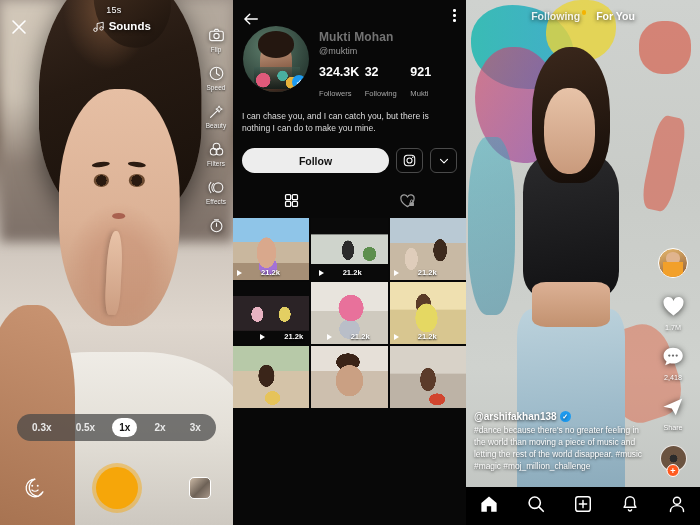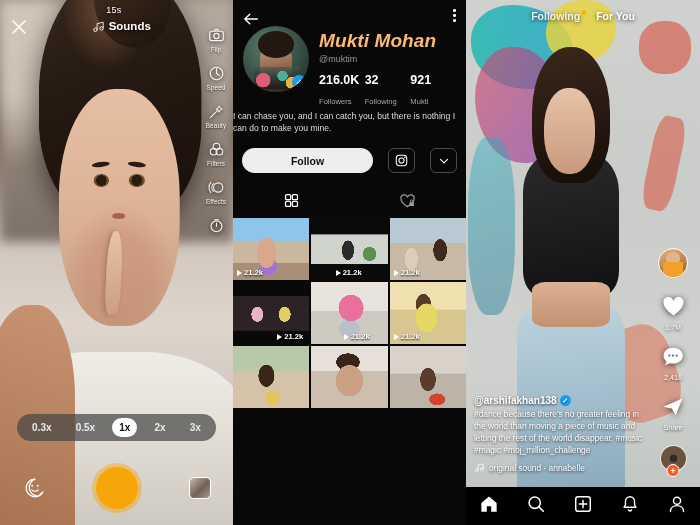--- a/index.html
+++ b/index.html
@@ -120,42 +120,42 @@
     border-radius:50%; background:#241710; }
   .p2-avatar .av-floral{ position:absolute; left:16%; bottom:4%; width:70%; height:34%;
     background:radial-gradient(circle at 20% 60%, #e05a7a 0 18%, transparent 19%),
                radial-gradient(circle at 62% 40%, #49b0a0 0 16%, transparent 17%),
                radial-gradient(circle at 82% 72%, #e8b33c 0 14%, transparent 15%),
                linear-gradient(180deg,rgba(60,90,80,.6),rgba(20,30,26,.9)); }
   .ver-badge{ position:absolute; right:3px; bottom:3px; width:14px; height:14px; border-radius:50%;
     background:#1d9bf0; display:flex; align-items:center; justify-content:center;
     color:#fff; font-size:8px; font-weight:bold; }
   .p2-meta{ flex:1; padding-top:4px; }
-  .p2-name{ color:#fdba74; font-size:19px; font-weight:700; letter-spacing:.1px;font-style:italic; }
+  .p2-name{ color:#737373; font-size:12px; font-weight:700; letter-spacing:.1px; }
   .p2-handle{ color:#9a9a9a; font-size:9px; margin-top:2px; }
   .p2-stats{ display:flex; gap:0; margin-top:9px; }
   .stat{ flex:1; }
   .stat .num{ color:#fff; font-size:12.5px; font-weight:700; }
   .stat .lbl{ color:#a5a5a5; font-size:7.6px; margin-top:10px; }
 
-  .p2-bio{ position:absolute; top:110px; left:0; right:9px; color:#ddd;
+  .p2-bio{ position:absolute; top:110px; left:9px; right:9px; color:#ddd;
     font-size:8.6px; line-height:1.45; }
-  .p2-actions{ position:absolute; top:148px; left:9px; right:9px; display:flex; gap:15px; align-items:center; }
+  .p2-actions{ position:absolute; top:148px; left:9px; right:9px; display:flex; gap:7px; align-items:center; }
   .btn-follow{ flex:1; height:25px; border-radius:13px; background:#ededed; color:#111;
     font-size:10.5px; font-weight:700; display:flex; align-items:center; justify-content:center; }
   .btn-sq{ width:27px; height:25px; border-radius:6px; border:1px solid #4a4a4a;
     display:flex; align-items:center; justify-content:center; color:#fff; }
   .p2-tabs{ position:absolute; top:188px; left:0; right:0; display:flex; }
   .p2-tab{ flex:1; display:flex; align-items:center; justify-content:center; height:24px; color:#fff; }
 
   .p2-grid{ position:absolute; top:218px; left:0; right:0; bottom:0;
     display:grid; grid-template-columns:repeat(3,1fr); grid-auto-rows:62px; gap:2px; }
   .cell{ position:relative; overflow:hidden; background:#0d0d0d; }
   .cell .thumb{ position:absolute; inset:0; }
-  .cell .plays{ position:absolute; left:4px; bottom:3px; display:flex; align-items:center; gap:2px;
+  .cell .plays{ position:absolute; left:4px; bottom:3px; display:flex; align-items:center; gap:19px;
     color:#fff; font-size:7.6px; font-weight:600; text-shadow:0 1px 2px rgba(0,0,0,.9); }
   .tri{ width:0;height:0;border-left:5px solid #fff;border-top:3.2px solid transparent;border-bottom:3.2px solid transparent;}
 
   
   .p3bg{ position:absolute; inset:0;
     background:
       linear-gradient(180deg,#cfd2cf 0%,#c9ccc8 35%,#cfd2ce 70%,#bfc3c0 100%);
   }
   .graf{ position:absolute; }
   .p3-subject{
@@ -344,21 +344,21 @@
           <div class="av-person"></div>
           <div class="av-hair"></div>
           <div class="av-floral"></div>
           <div class="ver-badge">✓</div>
         </div>
         <div class="p2-meta">
           <div class="p2-name">Mukti Mohan</div>
           <div class="p2-handle">@muktim</div>
           <div class="p2-stats">
             <div class="stat">
-              <div class="num">216.0K</div>
+              <div class="num">324.3K</div>
               <div class="lbl">Followers</div>
             </div>
             <div class="stat">
               <div class="num">32</div>
               <div class="lbl">Following</div>
             </div>
             <div class="stat">
               <div class="num">921</div>
               <div class="lbl">Mukti</div>
             </div>
@@ -535,28 +535,20 @@
       </div>
       <div class="r-disc"></div>
     </div>
 
     <div class="p3-caption">
       <div class="p3-user">
         <span>@arshifakhan138</span>
         <span class="p3-ver">✓</span>
       </div>
       <div class="p3-text">#dance because there's no greater feeling in the world than moving a piece of music and letting the rest of the world disappear. #music #magic #moj_million_challenge</div>
-      <div class="p3-sound">
-        <svg width="11" height="11" viewBox="0 0 16 16">
-          <circle cx="4" cy="12" r="2" stroke="#fff" stroke-width="1.1" fill="none"></circle>
-          <circle cx="11.4" cy="10.4" r="2" stroke="#fff" stroke-width="1.1" fill="none"></circle>
-          <path d="M6 12V4.4l7.4-1.6v7.6" stroke="#fff" stroke-width="1.1" fill="none" stroke-linejoin="round"></path>
-        </svg>
-        <span>original sound - annabelle</span>
-      </div>
     </div>
 
     <div class="p3-nav">
       <div>
         <svg width="20" height="20" viewBox="0 0 22 22">
           <path d="M2.6 10 11 2.8 19.4 10v9.4h-6v-6h-4.8v6h-6z" fill="#fff"></path>
         </svg>
       </div>
       <div>
         <svg width="20" height="20" viewBox="0 0 22 22">

